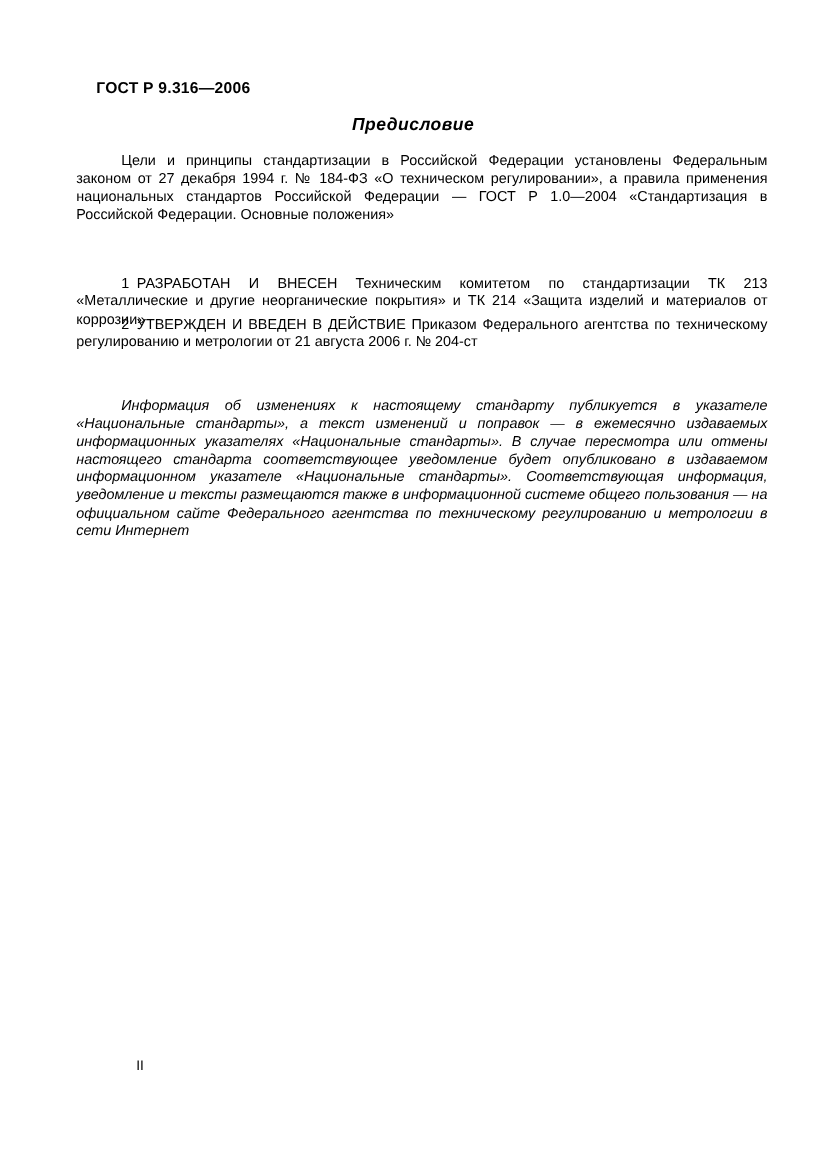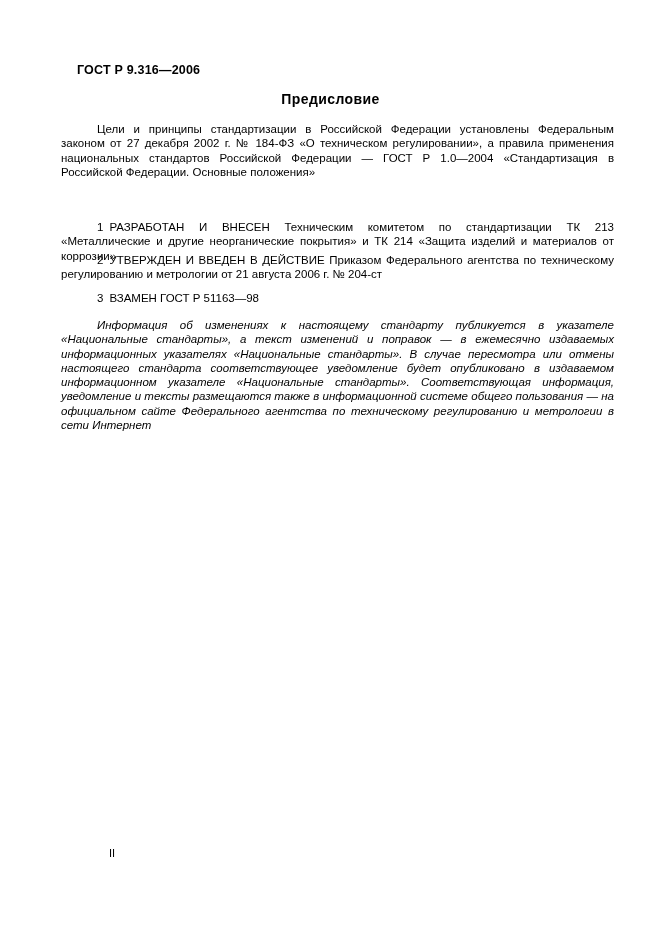--- a/index.html
+++ b/index.html
@@ -31,20 +31,21 @@
   }
   .page-title {
     position: absolute;
     left: 0;
     top: 91px;
     width: 661px;
     text-align: center;
     font-size: 14px;
     font-weight: bold;
     letter-spacing: 0.4px;
+    font-style: italic;
   }
   .para {
     position: absolute;
     left: 61px;
     width: 553px;
     font-size: 11.5px;
     line-height: 14.3px;
     text-align: justify;
   }
   .indent {
@@ -94,28 +95,27 @@
 </style>
 </head>
 <body>
 
 <div class="page">
 
   <div class="doc-code">ГОСТ Р 9.316—2006</div>
 
   <h1 class="page-title">Предисловие</h1>
 
-  <p class="para indent intro">Цели и принципы стандартизации в Российской Федерации установлены Федеральным законом от 27 декабря 2002 г. № 184-ФЗ «О техническом регулировании», а правила применения национальных стандартов Российской Федерации — ГОСТ Р 1.0—2004 «Стандартизация в Российской Федерации. Основные положения»</p>
+  <p class="para indent intro">Цели и принципы стандартизации в Российской Федерации установлены Федеральным законом от 27 декабря 1994 г. № 184-ФЗ «О техническом регулировании», а правила применения национальных стандартов Российской Федерации — ГОСТ Р 1.0—2004 «Стандартизация в Российской Федерации. Основные положения»</p>
 
 
   <p class="para indent item-1"><span class="item-num">1</span><span>РАЗРАБОТАН И ВНЕСЕН Техническим комитетом по стандартизации ТК 213 «Металлические и другие неорганические покрытия» и ТК 214 «Защита изделий и материалов от коррозии»</span></p>
 
   <p class="para indent item-2"><span class="item-num">2</span><span>УТВЕРЖДЕН И ВВЕДЕН В ДЕЙСТВИЕ Приказом Федерального агентства по техническому регулированию и метрологии от 21 августа 2006 г. № 204-ст</span></p>
 
-  <p class="para indent item-3"><span class="item-num">3</span><span>ВЗАМЕН ГОСТ Р 51163—98</span></p>
 
   <p class="para indent amendment">Информация об изменениях к настоящему стандарту публикуется в указателе «Национальные стандарты», а текст изменений и поправок — в ежемесячно издаваемых информационных указателях «Национальные стандарты». В случае пересмотра или отмены настоящего стандарта соответствующее уведомление будет опубликовано в издаваемом информационном указателе «Национальные стандарты». Соответствующая информация, уведомление и тексты размещаются также в информационной системе общего пользования — на официальном сайте Федерального агентства по техническому регулированию и метрологии в сети Интернет</p>
 
 
 
   <div class="page-number">II</div>
 
 </div>
 
 </body></html>

